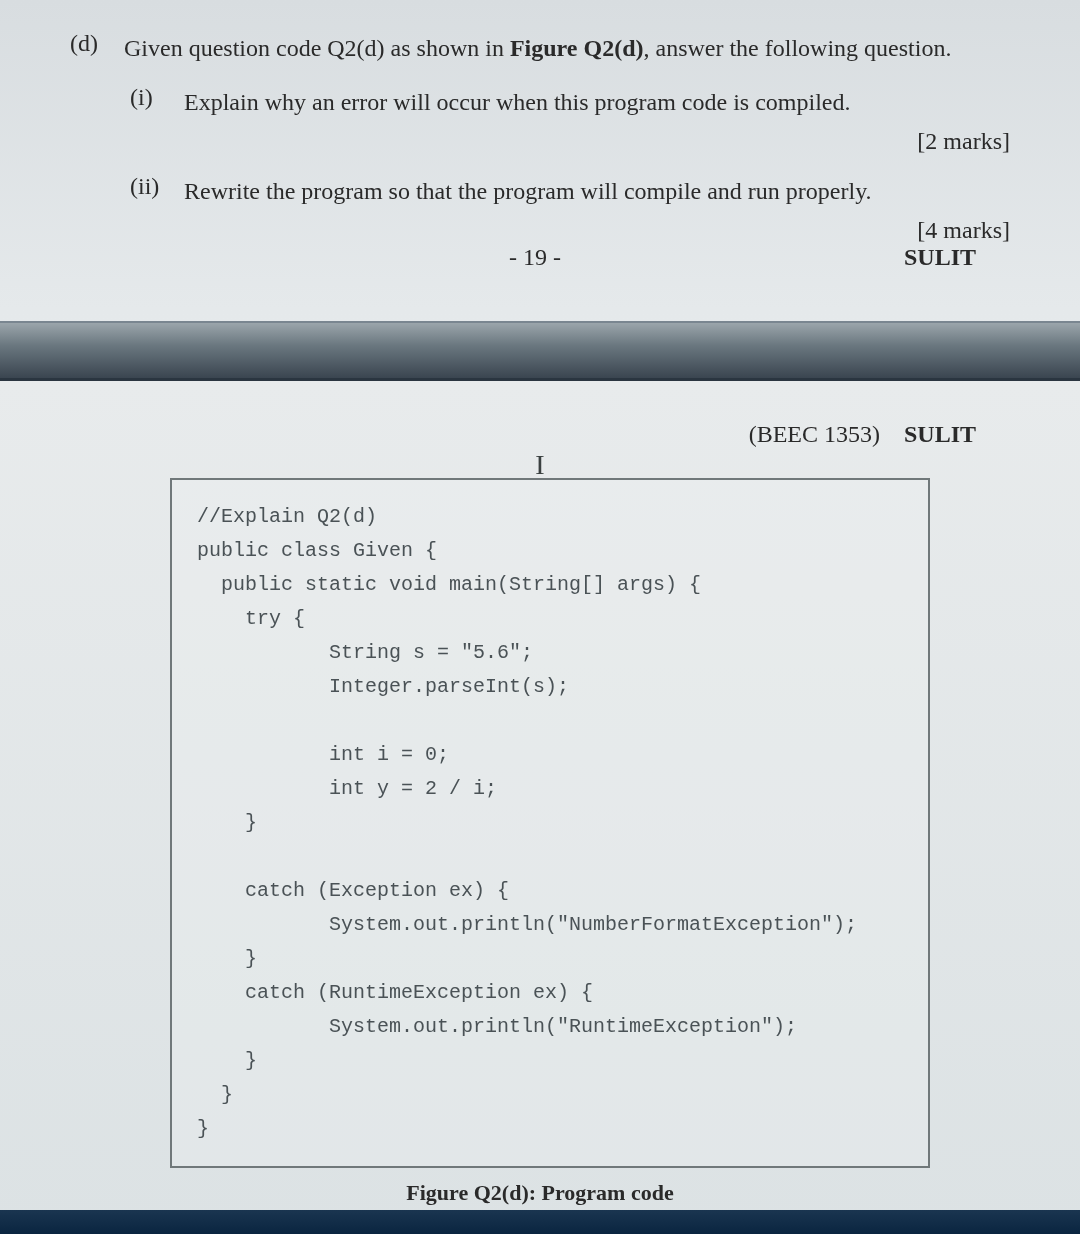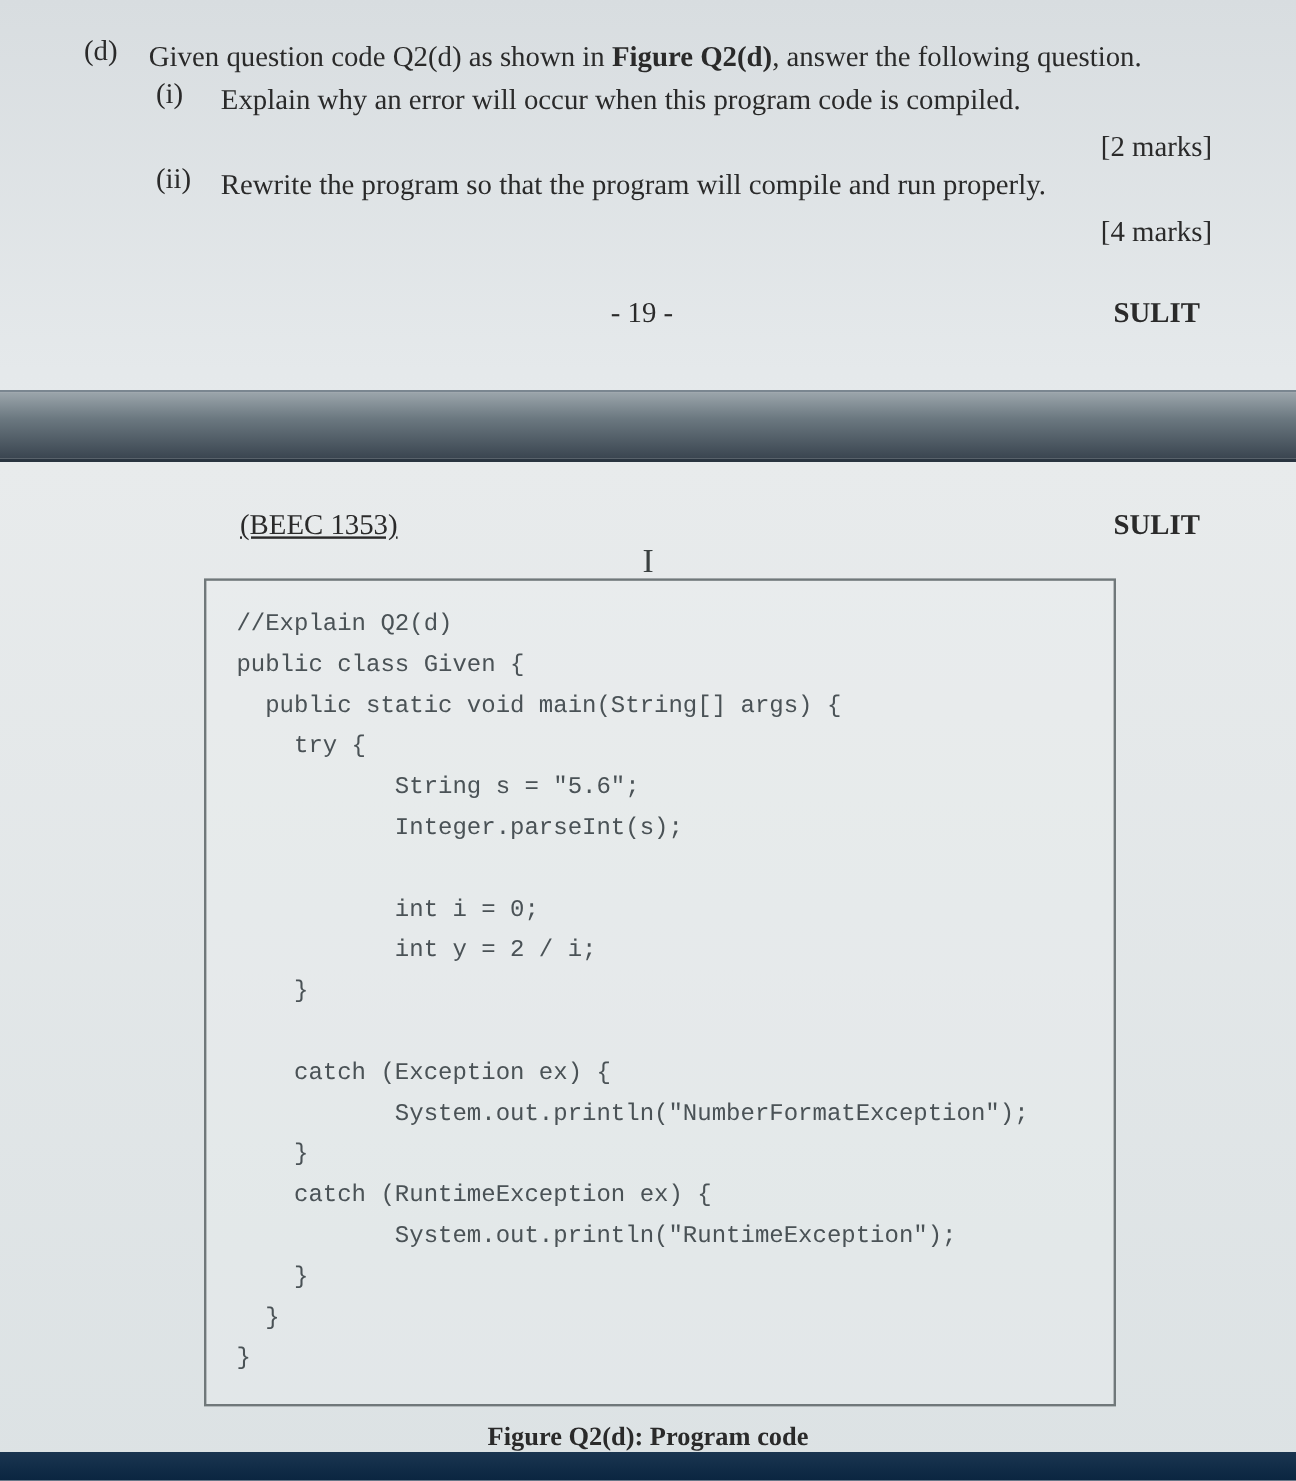--- a/index.html
+++ b/index.html
@@ -27,21 +27,21 @@
     }
     .q-text {
       display: inline-block;
       width: calc(100% - 60px);
       vertical-align: top;
       font-size: 24px;
       line-height: 1.5;
     }
     .sub-item {
       margin-left: 60px;
-      margin-top: 0;
+      margin-top: 18px;
     }
     .sub-label {
       display: inline-block;
       width: 50px;
       vertical-align: top;
       font-size: 24px;
     }
     .sub-text {
       display: inline-block;
       width: calc(100% - 60px);
@@ -52,33 +52,32 @@
     .marks-row {
       text-align: right;
       font-size: 24px;
       margin-top: 8px;
       padding-right: 10px;
     }
     .footer-row {
       display: flex;
       justify-content: space-between;
       align-items: center;
-      margin-top: 40px;
       padding: 0 20px 0 0;
     }
     .page-num {
       flex: 1;
       text-align: center;
       font-size: 24px;
     }
     .sulit {
       font-weight: bold;
       font-size: 24px;
       width: 120px;
-      text-align: right;
+      text-align: center;
     }
     .divider {
       height: 60px;
       background: linear-gradient(180deg, #9ba5ab 0%, #6b7880 40%, #3a4550 100%);
       margin-top: 30px;
       border-top: 2px solid #7a8690;
       border-bottom: 3px solid #2a3540;
     }
     .page-bottom {
       padding: 40px 60px 20px 60px;
@@ -86,24 +85,23 @@
     }
     .header-row {
       display: flex;
       justify-content: space-between;
       align-items: center;
       margin-bottom: 30px;
       padding: 0 20px;
     }
     .course-code {
       flex: 1;
-      text-align: left;
+      text-align: right;
       font-size: 24px;
       position: relative;
-      text-decoration: underline;
     }
     .cursor-icon {
       position: absolute;
       left: 50%;
       top: 28px;
       transform: translateX(-50%);
       font-size: 28px;
       color: #3a4040;
       font-family: serif;
     }

